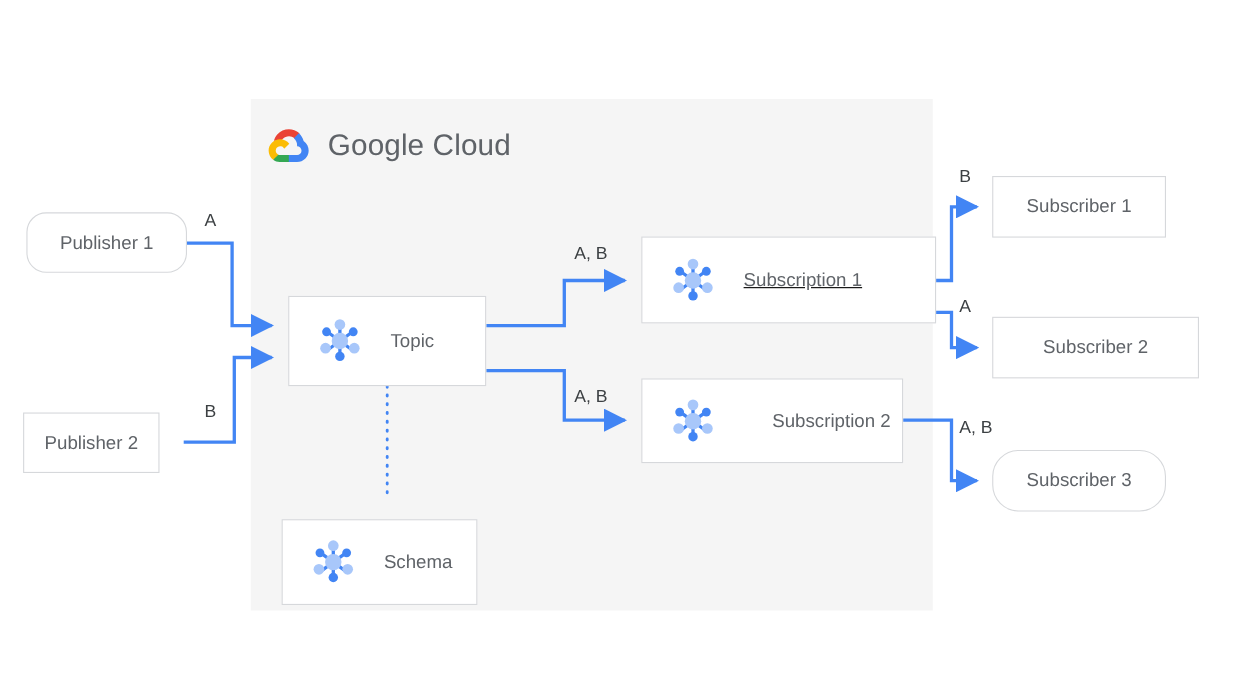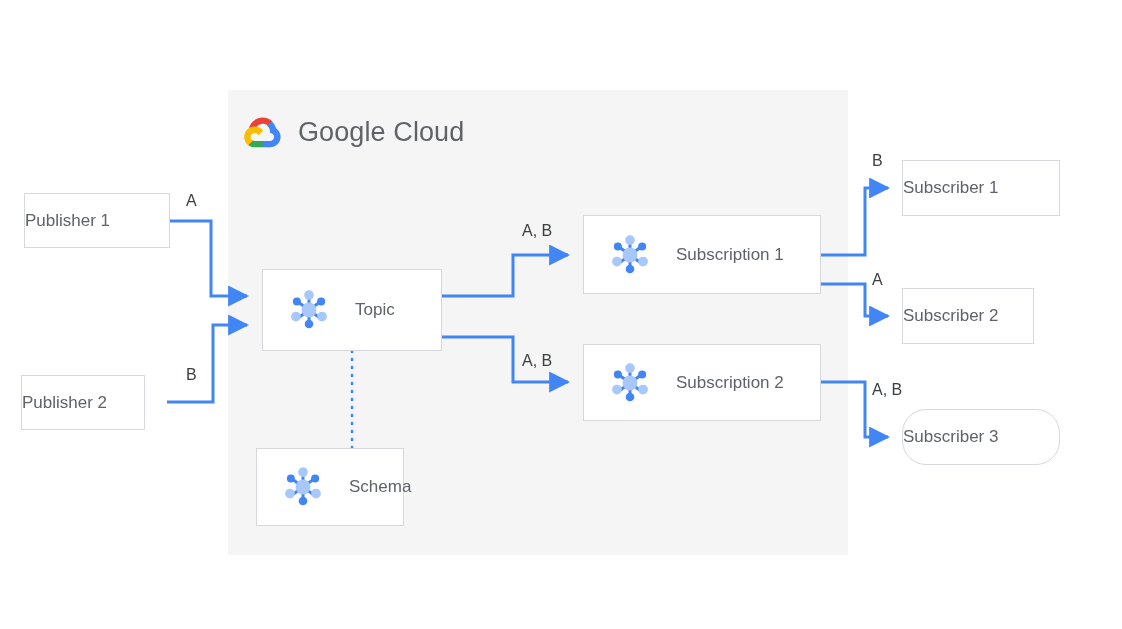--- a/index.html
+++ b/index.html
@@ -51,21 +51,21 @@
   .brand-text .b-google { font-weight: 400; color: #5f6368; }
   .brand-text .b-cloud  { font-weight: 400; color: #5f6368; }
 
   .node {
     position: absolute;
     box-sizing: border-box;
     background: #ffffff;
     border: 1px solid #d6d8db;
     display: flex;
     align-items: center;
-    justify-content: flex-start;
+    justify-content: center;
   }
   .node.with-icon {
     justify-content: flex-start;
     padding-left: 18px;
   }
   .node-label {
     font-size: 17px;
     color: #5f6368;
     white-space: nowrap;
   }
@@ -123,21 +123,21 @@
         <path d="M442,296 L513,296 L513,255 L568,255" fill="none" stroke="#4285f4" stroke-width="3" marker-end="url(#arrow)"></path>
         <path d="M442,337 L513,337 L513,382 L568,382" fill="none" stroke="#4285f4" stroke-width="3" marker-end="url(#arrow)"></path>
         <path d="M352,351 L352,452" fill="none" stroke="#4285f4" stroke-width="2.6" stroke-dasharray="1 7" stroke-linecap="round"></path>
         <path d="M821,255 L865,255 L865,188 L888,188" fill="none" stroke="#4285f4" stroke-width="3" marker-end="url(#arrow)"></path>
         <path d="M821,284 L865,284 L865,316 L888,316" fill="none" stroke="#4285f4" stroke-width="3" marker-end="url(#arrow)"></path>
         <path d="M821,382 L865,382 L865,437 L888,437" fill="none" stroke="#4285f4" stroke-width="3" marker-end="url(#arrow)"></path>
       </g>
   </svg>
 
   <div id="nodes-layer">
-      <div class="node" style="left: 24px; top: 193px; width: 146px; height: 55px;">
+      <div class="node" style="left: 24px; top: 193px; width: 146px; height: 55px; border-radius: 18px;">
         <span class="node-label">Publisher 1</span>
       </div>
       <div class="node" style="left: 21px; top: 375px; width: 124px; height: 55px;">
         <span class="node-label">Publisher 2</span>
       </div>
       <div class="node with-icon" style="left: 262px; top: 269px; width: 180px; height: 82px; text-align: right;">
         <svg viewBox="0 0 60 60" class="hub-icon">
           <line x1="30" y1="30" x2="30" y2="16" stroke="#4285f4" stroke-width="3.2" stroke-linecap="round"></line>
           <line x1="30" y1="30" x2="19" y2="22" stroke="#4285f4" stroke-width="3.2" stroke-linecap="round"></line>
           <line x1="30" y1="30" x2="41" y2="22" stroke="#4285f4" stroke-width="3.2" stroke-linecap="round"></line>
@@ -147,78 +147,78 @@
           <circle cx="30" cy="30" r="8" fill="#a8c7fa"></circle>
           <circle cx="30" cy="14" r="5.2" fill="#a8c7fa"></circle>
           <circle cx="17" cy="21" r="4.3" fill="#4285f4"></circle>
           <circle cx="43" cy="21" r="4.3" fill="#4285f4"></circle>
           <circle cx="16" cy="37" r="5.2" fill="#a8c7fa"></circle>
           <circle cx="44" cy="37" r="5.2" fill="#a8c7fa"></circle>
           <circle cx="30" cy="45" r="4.6" fill="#4285f4"></circle>
         </svg>
         <span class="node-label">Topic</span>
       </div>
-      <div class="node with-icon" style="left: 256px; top: 448px; width: 148px; height: 78px; align-items: center;">
+      <div class="node with-icon" style="left: 256px; top: 472px; width: 178px; height: 78px; align-items: center;">
         <svg viewBox="0 0 60 60" class="hub-icon">
           <line x1="30" y1="30" x2="30" y2="16" stroke="#4285f4" stroke-width="3.2" stroke-linecap="round"></line>
           <line x1="30" y1="30" x2="19" y2="22" stroke="#4285f4" stroke-width="3.2" stroke-linecap="round"></line>
           <line x1="30" y1="30" x2="41" y2="22" stroke="#4285f4" stroke-width="3.2" stroke-linecap="round"></line>
           <line x1="30" y1="30" x2="19" y2="38" stroke="#4285f4" stroke-width="3.2" stroke-linecap="round"></line>
           <line x1="30" y1="30" x2="41" y2="38" stroke="#4285f4" stroke-width="3.2" stroke-linecap="round"></line>
           <line x1="30" y1="30" x2="30" y2="44" stroke="#4285f4" stroke-width="3.2" stroke-linecap="round"></line>
           <circle cx="30" cy="30" r="8" fill="#a8c7fa"></circle>
           <circle cx="30" cy="14" r="5.2" fill="#a8c7fa"></circle>
           <circle cx="17" cy="21" r="4.3" fill="#4285f4"></circle>
           <circle cx="43" cy="21" r="4.3" fill="#4285f4"></circle>
           <circle cx="16" cy="37" r="5.2" fill="#a8c7fa"></circle>
           <circle cx="44" cy="37" r="5.2" fill="#a8c7fa"></circle>
           <circle cx="30" cy="45" r="4.6" fill="#4285f4"></circle>
         </svg>
         <span class="node-label">Schema</span>
       </div>
-      <div class="node with-icon" style="left: 583px; top: 215px; width: 238px; height: 79px;">
+      <div class="node with-icon" style="left: 583px; top: 215px; width: 268px; height: 79px; text-decoration: underline;">
         <svg viewBox="0 0 60 60" class="hub-icon">
           <line x1="30" y1="30" x2="30" y2="16" stroke="#4285f4" stroke-width="3.2" stroke-linecap="round"></line>
           <line x1="30" y1="30" x2="19" y2="22" stroke="#4285f4" stroke-width="3.2" stroke-linecap="round"></line>
           <line x1="30" y1="30" x2="41" y2="22" stroke="#4285f4" stroke-width="3.2" stroke-linecap="round"></line>
           <line x1="30" y1="30" x2="19" y2="38" stroke="#4285f4" stroke-width="3.2" stroke-linecap="round"></line>
           <line x1="30" y1="30" x2="41" y2="38" stroke="#4285f4" stroke-width="3.2" stroke-linecap="round"></line>
           <line x1="30" y1="30" x2="30" y2="44" stroke="#4285f4" stroke-width="3.2" stroke-linecap="round"></line>
           <circle cx="30" cy="30" r="8" fill="#a8c7fa"></circle>
           <circle cx="30" cy="14" r="5.2" fill="#a8c7fa"></circle>
           <circle cx="17" cy="21" r="4.3" fill="#4285f4"></circle>
           <circle cx="43" cy="21" r="4.3" fill="#4285f4"></circle>
           <circle cx="16" cy="37" r="5.2" fill="#a8c7fa"></circle>
           <circle cx="44" cy="37" r="5.2" fill="#a8c7fa"></circle>
           <circle cx="30" cy="45" r="4.6" fill="#4285f4"></circle>
         </svg>
         <span class="node-label">Subscription 1</span>
       </div>
-      <div class="node with-icon" style="left: 583px; top: 344px; width: 238px; height: 77px;">
+      <div class="node with-icon" style="left: 583px; top: 344px; width: 238px; height: 77px; gap: 26px;">
         <svg viewBox="0 0 60 60" class="hub-icon">
           <line x1="30" y1="30" x2="30" y2="16" stroke="#4285f4" stroke-width="3.2" stroke-linecap="round"></line>
           <line x1="30" y1="30" x2="19" y2="22" stroke="#4285f4" stroke-width="3.2" stroke-linecap="round"></line>
           <line x1="30" y1="30" x2="41" y2="22" stroke="#4285f4" stroke-width="3.2" stroke-linecap="round"></line>
           <line x1="30" y1="30" x2="19" y2="38" stroke="#4285f4" stroke-width="3.2" stroke-linecap="round"></line>
           <line x1="30" y1="30" x2="41" y2="38" stroke="#4285f4" stroke-width="3.2" stroke-linecap="round"></line>
           <line x1="30" y1="30" x2="30" y2="44" stroke="#4285f4" stroke-width="3.2" stroke-linecap="round"></line>
           <circle cx="30" cy="30" r="8" fill="#a8c7fa"></circle>
           <circle cx="30" cy="14" r="5.2" fill="#a8c7fa"></circle>
           <circle cx="17" cy="21" r="4.3" fill="#4285f4"></circle>
           <circle cx="43" cy="21" r="4.3" fill="#4285f4"></circle>
           <circle cx="16" cy="37" r="5.2" fill="#a8c7fa"></circle>
           <circle cx="44" cy="37" r="5.2" fill="#a8c7fa"></circle>
           <circle cx="30" cy="45" r="4.6" fill="#4285f4"></circle>
         </svg>
         <span class="node-label">Subscription 2</span>
       </div>
       <div class="node" style="left: 902px; top: 160px; width: 158px; height: 56px;">
         <span class="node-label">Subscriber 1</span>
       </div>
-      <div class="node" style="left: 902px; top: 288px; width: 132px; height: 56px;">
+      <div class="node" style="left: 902px; top: 288px; width: 188px; height: 56px;">
         <span class="node-label">Subscriber 2</span>
       </div>
       <div class="node" style="left: 902px; top: 409px; width: 158px; height: 56px; border-radius: 24px;">
         <span class="node-label">Subscriber 3</span>
       </div>
     </div>
   <div id="labels-layer">
       <div class="edge-label" style="left: 186px; top: 192px;">A</div>
       <div class="edge-label" style="left: 186px; top: 366px;">B</div>
       <div class="edge-label" style="left: 522px; top: 222px;">A, B</div>

